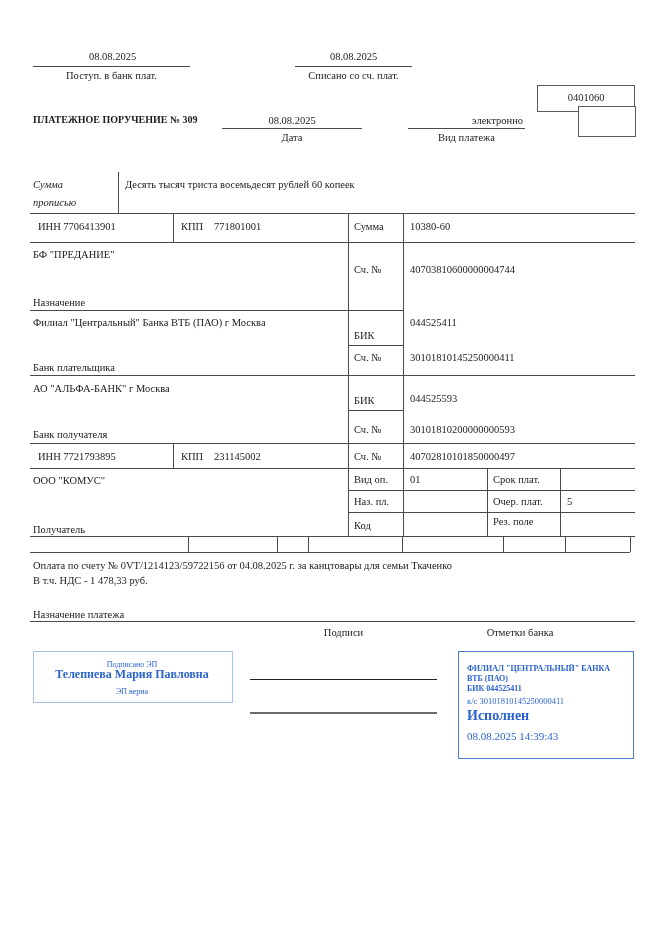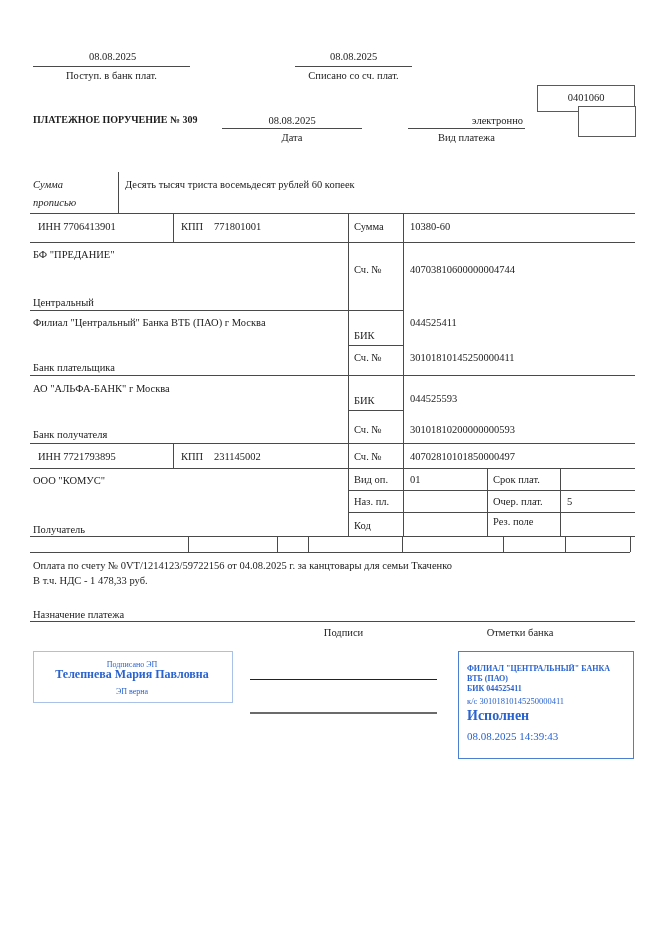--- a/index.html
+++ b/index.html
@@ -58,21 +58,21 @@
   <div class="vl" style="left:403px;top:213px;height:323px;"></div>
   <div class="t" style="left:38px;top:220px;">ИНН 7706413901</div>
   <div class="t" style="left:181px;top:220px;">КПП</div>
   <div class="t" style="left:214px;top:220px;">771801001</div>
   <div class="t" style="left:354px;top:220px;">Сумма</div>
   <div class="t" style="left:410px;top:220px;">10380-60</div>
 
   <div class="t" style="left:33px;top:248px;">БФ "ПРЕДАНИЕ"</div>
   <div class="t" style="left:354px;top:263px;">Сч. №</div>
   <div class="t" style="left:410px;top:263px;">40703810600000004744</div>
-  <div class="t" style="left:33px;top:296px;">Центральный</div>
+  <div class="t" style="left:33px;top:296px;">Назначение</div>
   <div class="hl" style="left:30px;top:310px;width:373px;"></div>
 
   <div class="t" style="left:33px;top:316px;">Филиал "Центральный" Банка ВТБ (ПАО) г Москва</div>
   <div class="t" style="left:410px;top:316px;">044525411</div>
   <div class="t" style="left:354px;top:329px;">БИК</div>
   <div class="hl" style="left:348px;top:345px;width:55px;"></div>
   <div class="t" style="left:354px;top:351px;">Сч. №</div>
   <div class="t" style="left:410px;top:351px;">30101810145250000411</div>
   <div class="t" style="left:33px;top:361px;">Банк плательщика</div>
   <div class="hl" style="left:30px;top:375px;width:605px;"></div>

